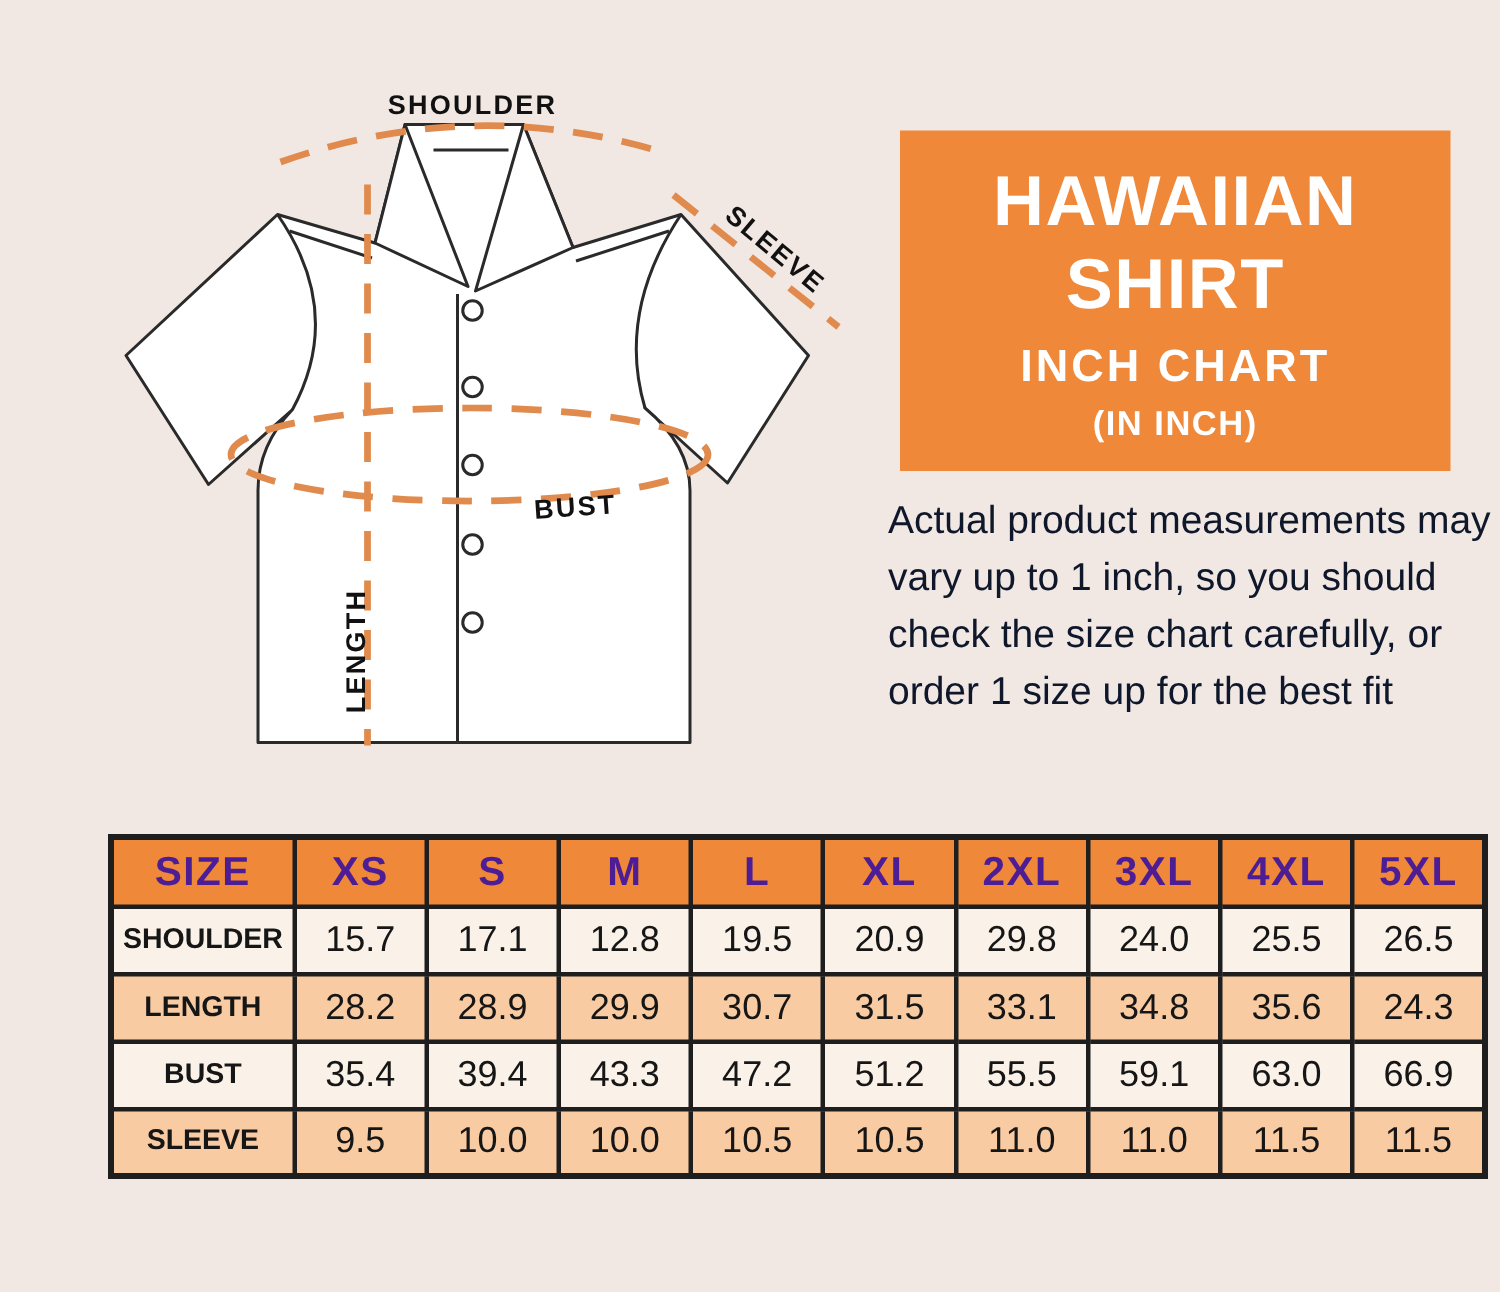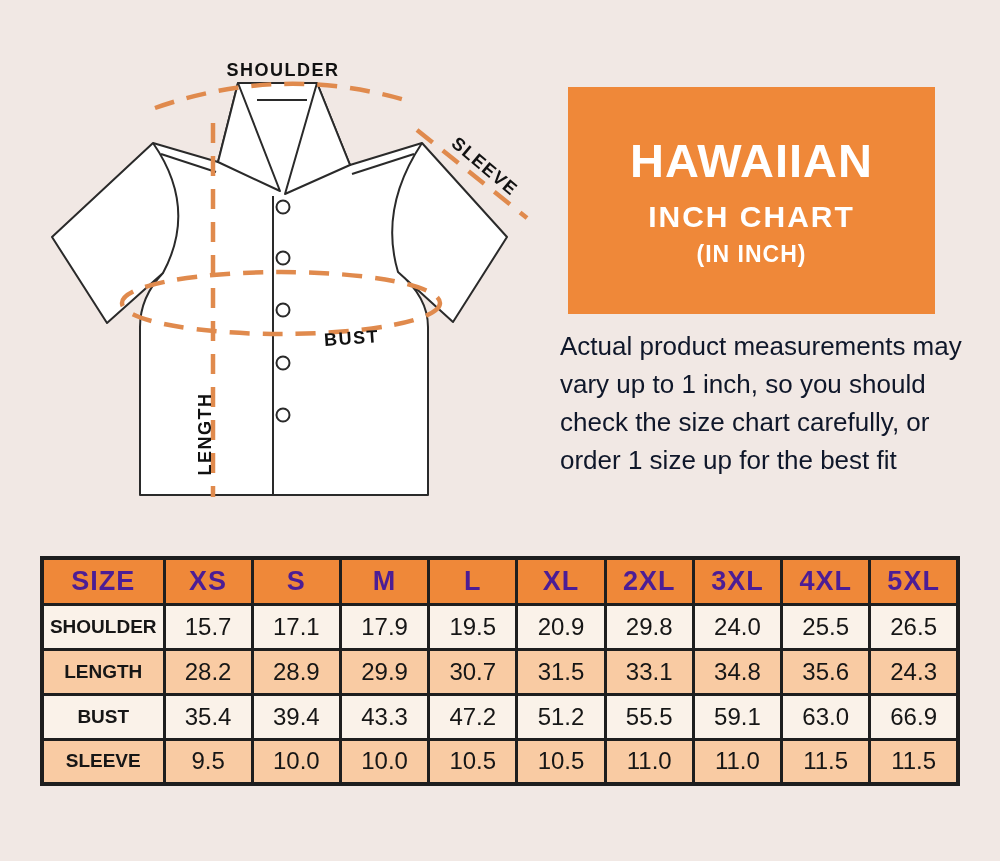--- a/index.html
+++ b/index.html
@@ -11,21 +11,21 @@
     --ink:#1e1e1e;
   }
   *{margin:0;padding:0;box-sizing:border-box;}
   html,body{width:1000px;height:861px;}
   body{
     background:var(--bg);
     font-family:"Liberation Sans", sans-serif;
     position:relative;
     overflow:hidden;
   }
-  .canvas{position:absolute;inset:0;}
+  .canvas{position:absolute;inset:0;margin-left:32px;}
 
   
   .diagram{position:absolute;left:30px;top:50px;width:510px;height:470px;}
   .shirt-line{fill:#ffffff;stroke:#2a2a2a;stroke-width:2;stroke-linejoin:round;}
   .detail{fill:none;stroke:#2a2a2a;stroke-width:2;stroke-linejoin:round;}
   .btn{fill:#ffffff;stroke:#2a2a2a;stroke-width:2;}
   .dash{fill:none;stroke:var(--dash);stroke-width:4.5;stroke-dasharray:20 13;stroke-linecap:butt;}
   .diag-label{
     font-family:"Liberation Sans", sans-serif;
     font-weight:bold;font-size:18px;letter-spacing:1.5px;fill:#111;
@@ -107,20 +107,21 @@
     <path class="dash" d="M183,73 L183,447"></path>
 
     <text class="diag-label" x="253" y="26" text-anchor="middle">SHOULDER</text>
     <text class="diag-label" transform="translate(451,121) rotate(40)" text-anchor="middle">SLEEVE</text>
     <text class="diag-label" transform="translate(322,294) rotate(-4)" text-anchor="middle">BUST</text>
     <text class="diag-label" transform="translate(181,384) rotate(-90)" text-anchor="middle">LENGTH</text>
   </svg>
 
   <div class="header-box">
     <div class="title-line">HAWAIIAN</div>
+    <div class="title-line">SHIRT</div>
     <div class="subtitle">INCH CHART</div>
     <div class="unit-note">(IN INCH)</div>
   </div>
 
   <p class="description">Actual product measurements may vary up to 1 inch, so you should check the size chart carefully, or order 1 size up for the best fit</p>
 
   <table class="size-table">
     <colgroup>
       <col class="c-label">
         <col>
@@ -145,21 +146,21 @@
         <th>3XL</th>
         <th>4XL</th>
         <th>5XL</th>
       </tr>
     </thead>
     <tbody>
       <tr class="row-light">
         <th>SHOULDER</th>
         <td>15.7</td>
         <td>17.1</td>
-        <td>17.9</td>
+        <td>12.8</td>
         <td>19.5</td>
         <td>20.9</td>
         <td>29.8</td>
         <td>24.0</td>
         <td>25.5</td>
         <td>26.5</td>
       </tr>
       <tr class="row-peach">
         <th>LENGTH</th>
         <td>28.2</td>

